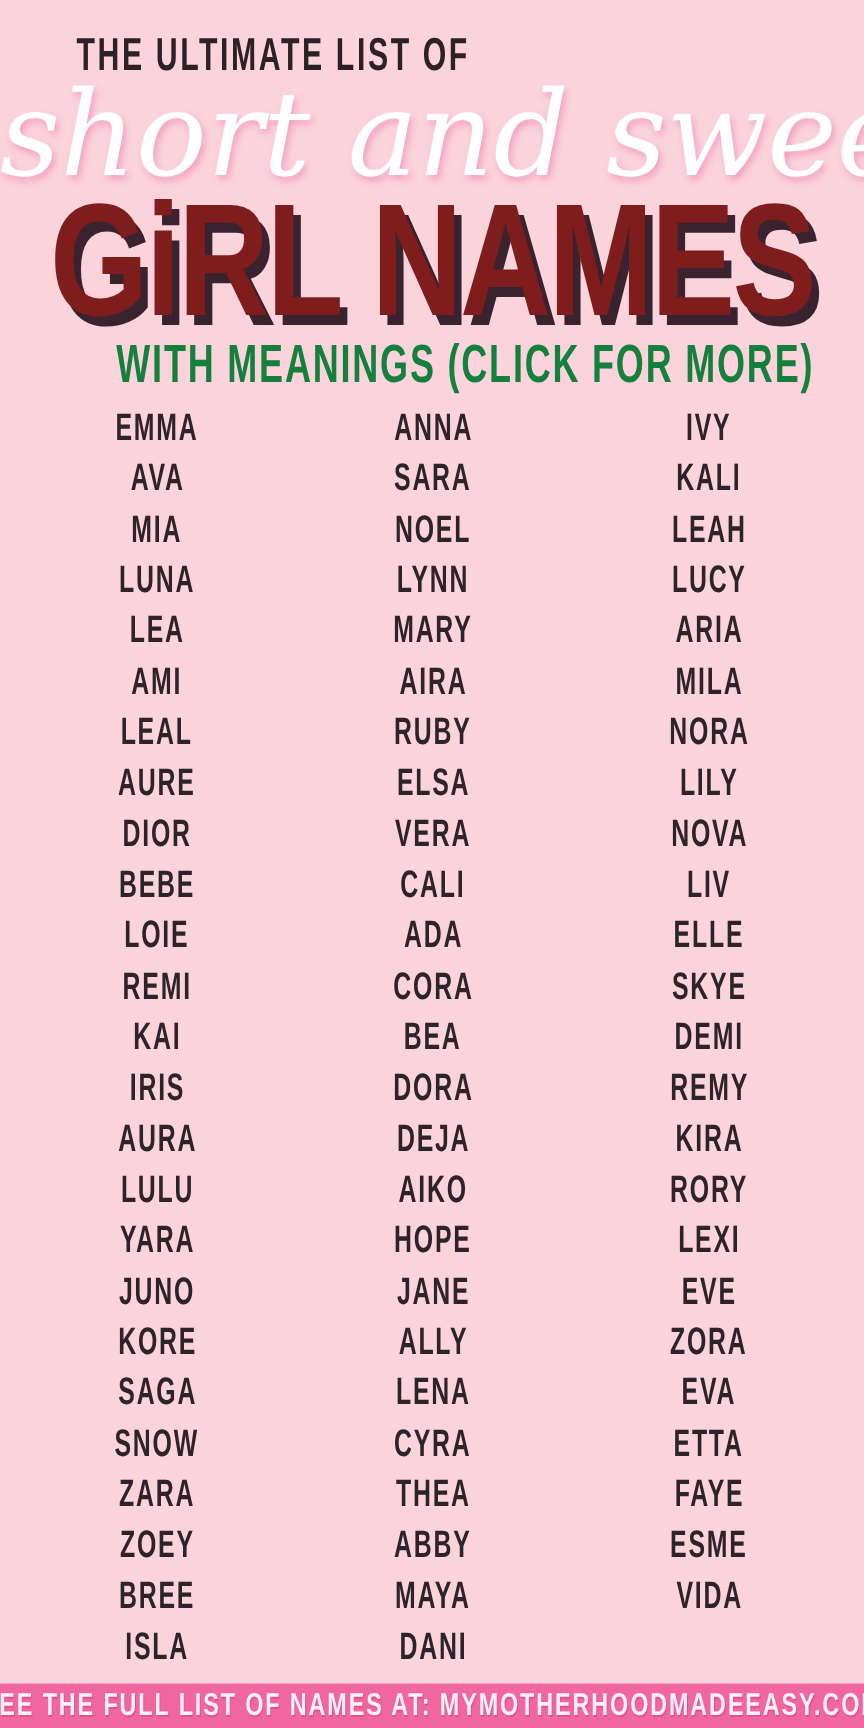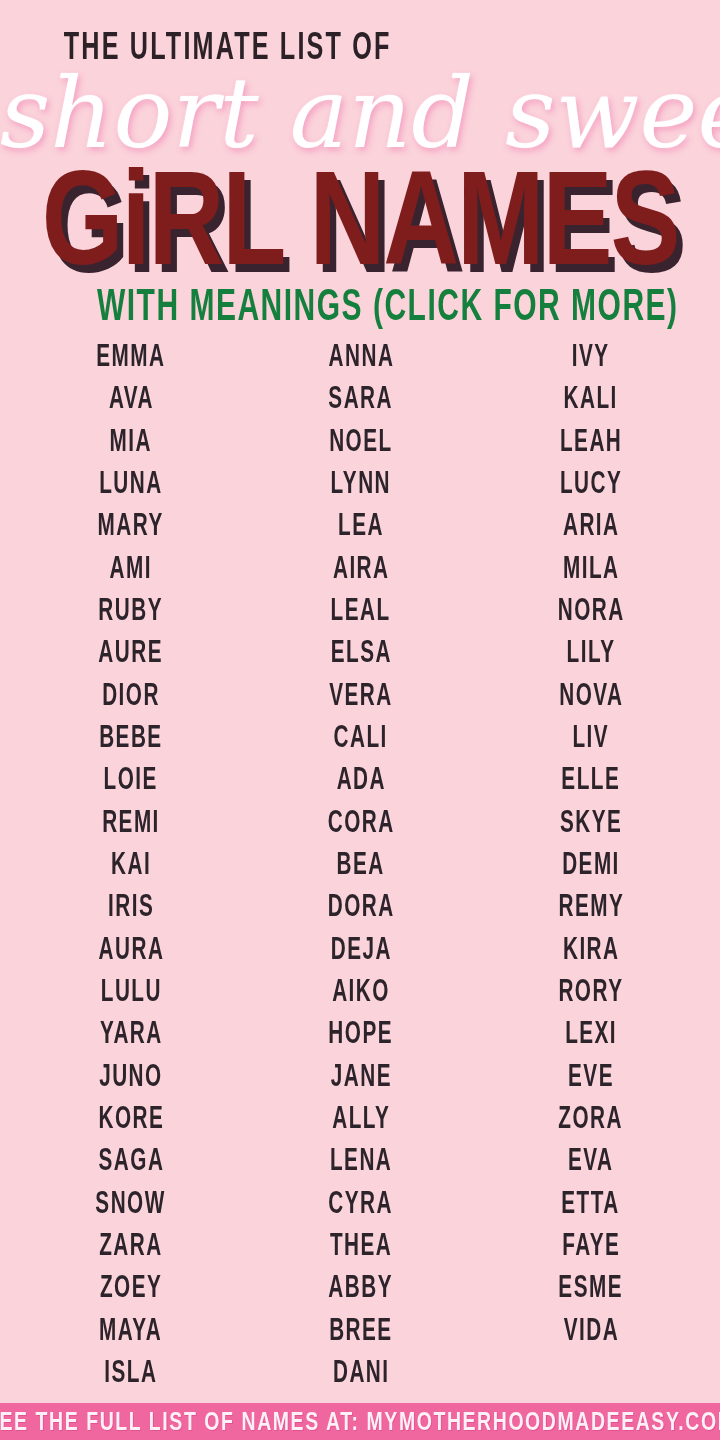--- a/index.html
+++ b/index.html
@@ -192,44 +192,44 @@
       <div class="name-cell">
         <span>LUNA</span>
       </div>
       <div class="name-cell">
         <span>LYNN</span>
       </div>
       <div class="name-cell">
         <span>LUCY</span>
       </div>
       <div class="name-cell">
+        <span>LEA</span>
+      </div>
+      <div class="name-cell">
         <span>MARY</span>
       </div>
       <div class="name-cell">
-        <span>LEA</span>
-      </div>
-      <div class="name-cell">
         <span>ARIA</span>
       </div>
       <div class="name-cell">
         <span>AMI</span>
       </div>
       <div class="name-cell">
         <span>AIRA</span>
       </div>
       <div class="name-cell">
         <span>MILA</span>
       </div>
       <div class="name-cell">
+        <span>LEAL</span>
+      </div>
+      <div class="name-cell">
         <span>RUBY</span>
       </div>
       <div class="name-cell">
-        <span>LEAL</span>
-      </div>
-      <div class="name-cell">
         <span>NORA</span>
       </div>
       <div class="name-cell">
         <span>AURE</span>
       </div>
       <div class="name-cell">
         <span>ELSA</span>
       </div>
       <div class="name-cell">
         <span>LILY</span>
@@ -363,24 +363,24 @@
       <div class="name-cell">
         <span>ZOEY</span>
       </div>
       <div class="name-cell">
         <span>ABBY</span>
       </div>
       <div class="name-cell">
         <span>ESME</span>
       </div>
       <div class="name-cell">
+        <span>BREE</span>
+      </div>
+      <div class="name-cell">
         <span>MAYA</span>
-      </div>
-      <div class="name-cell">
-        <span>BREE</span>
       </div>
       <div class="name-cell">
         <span>VIDA</span>
       </div>
       <div class="name-cell">
         <span>ISLA</span>
       </div>
       <div class="name-cell">
         <span>DANI</span>
       </div>

